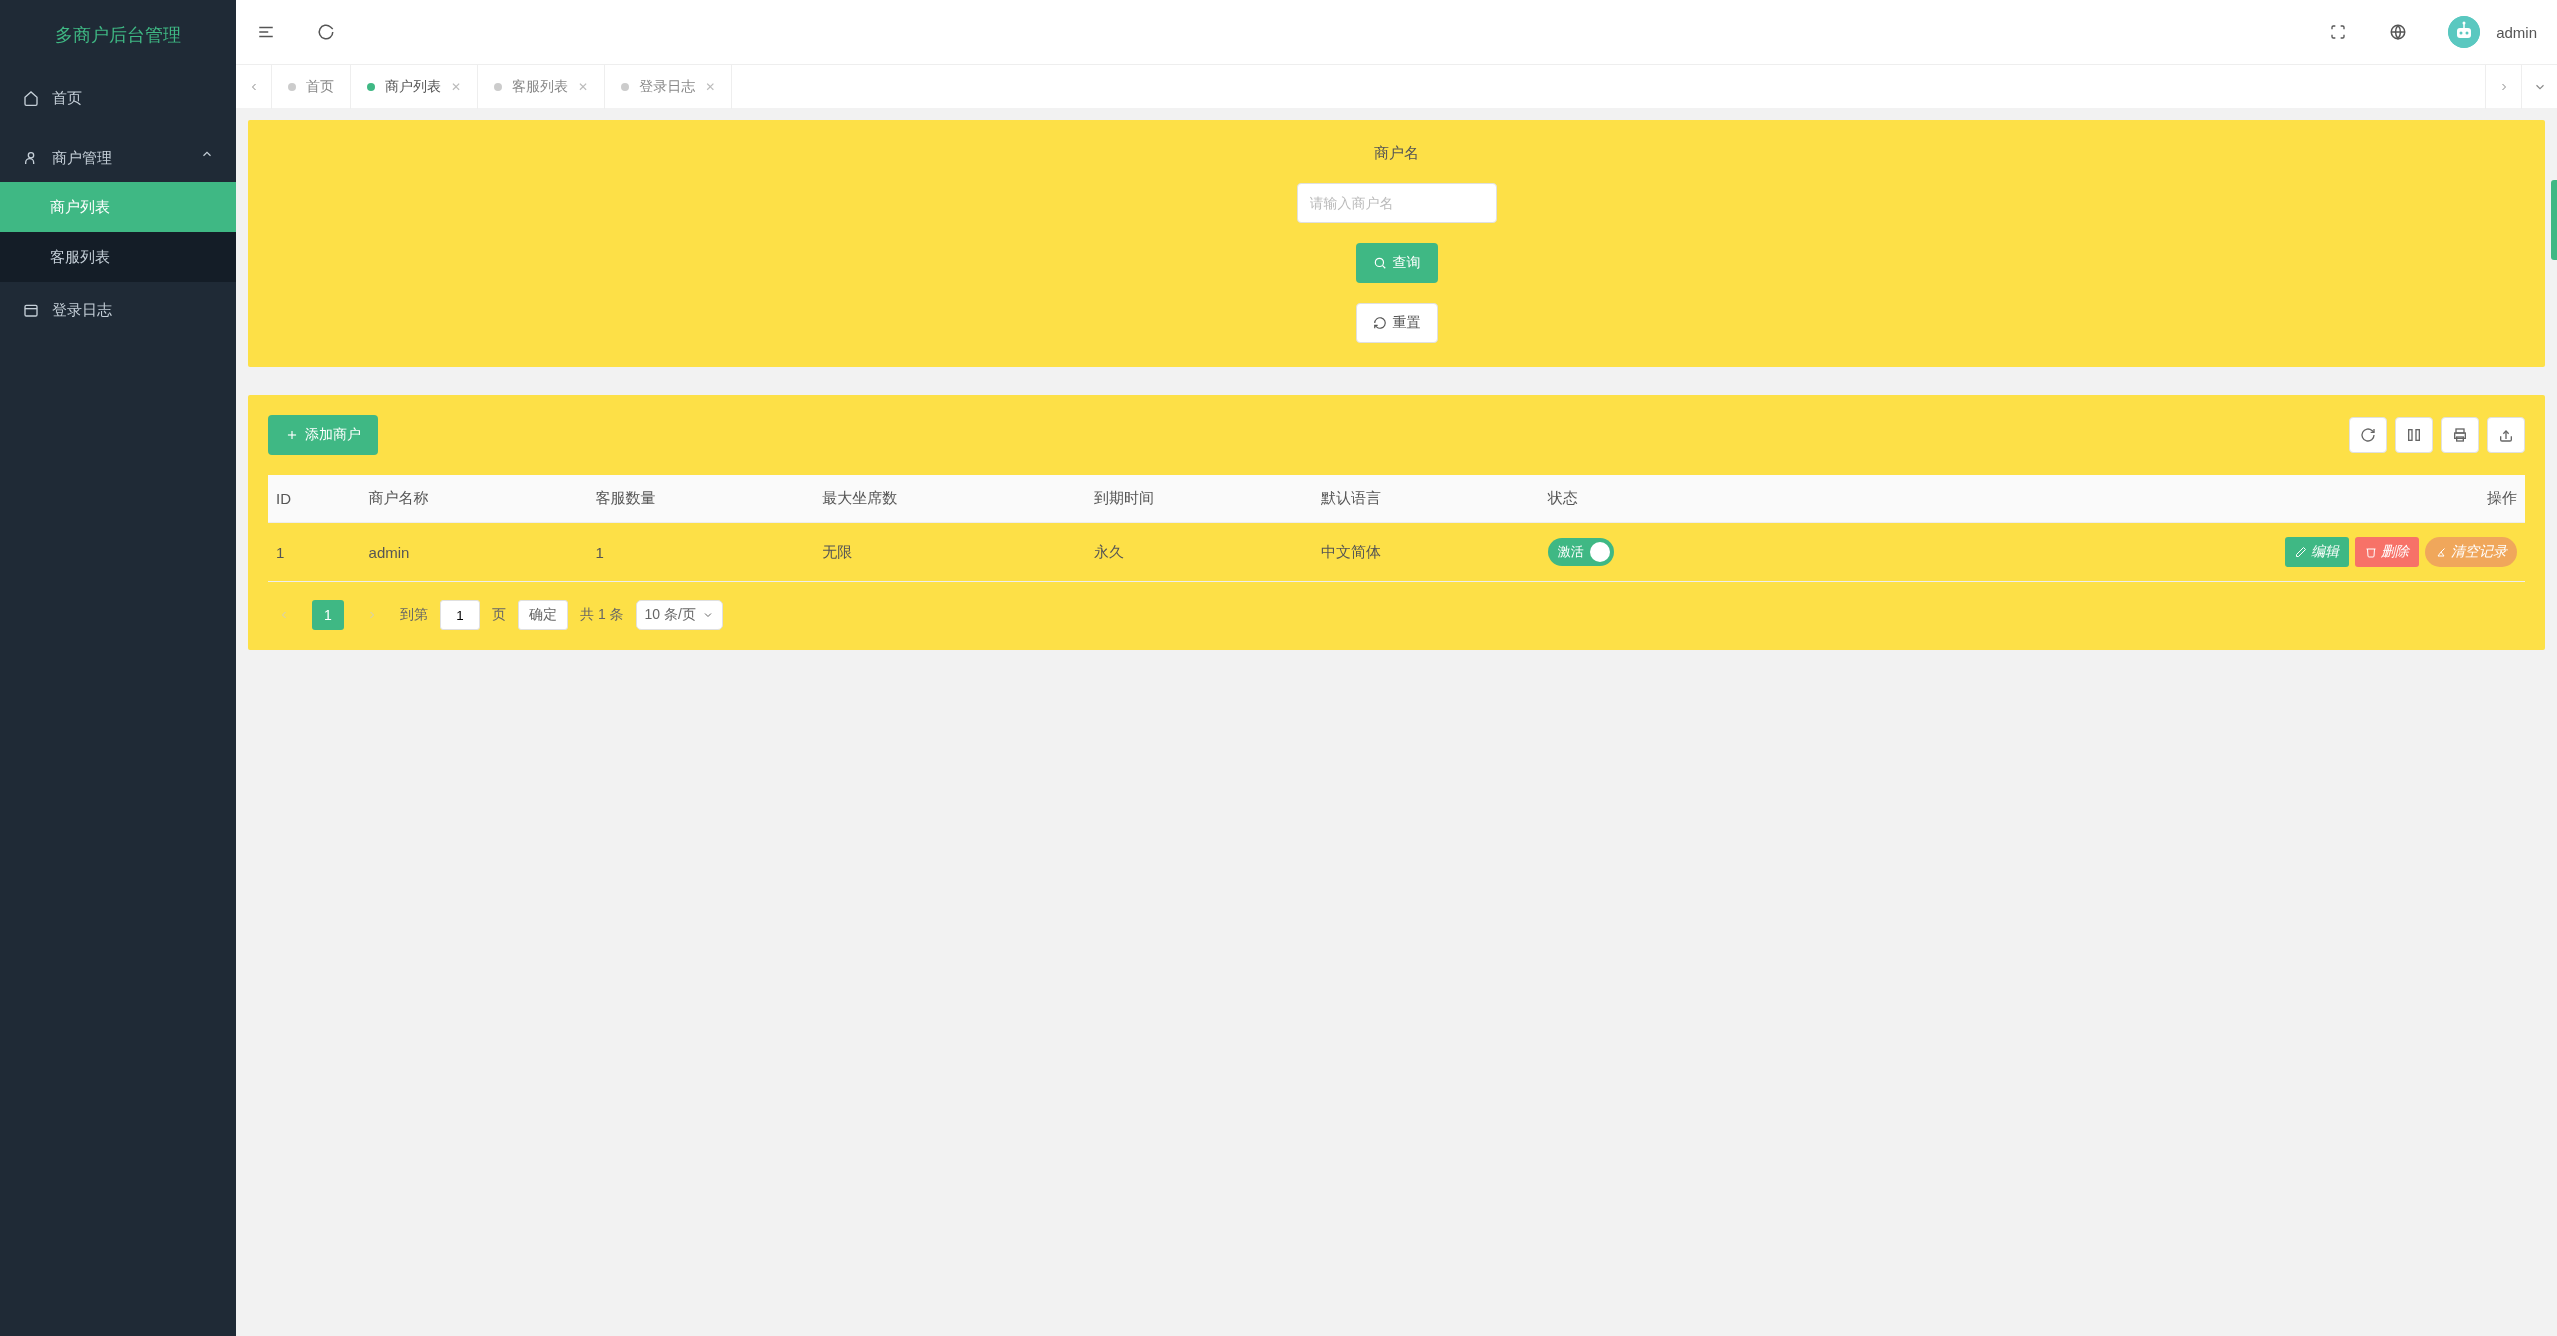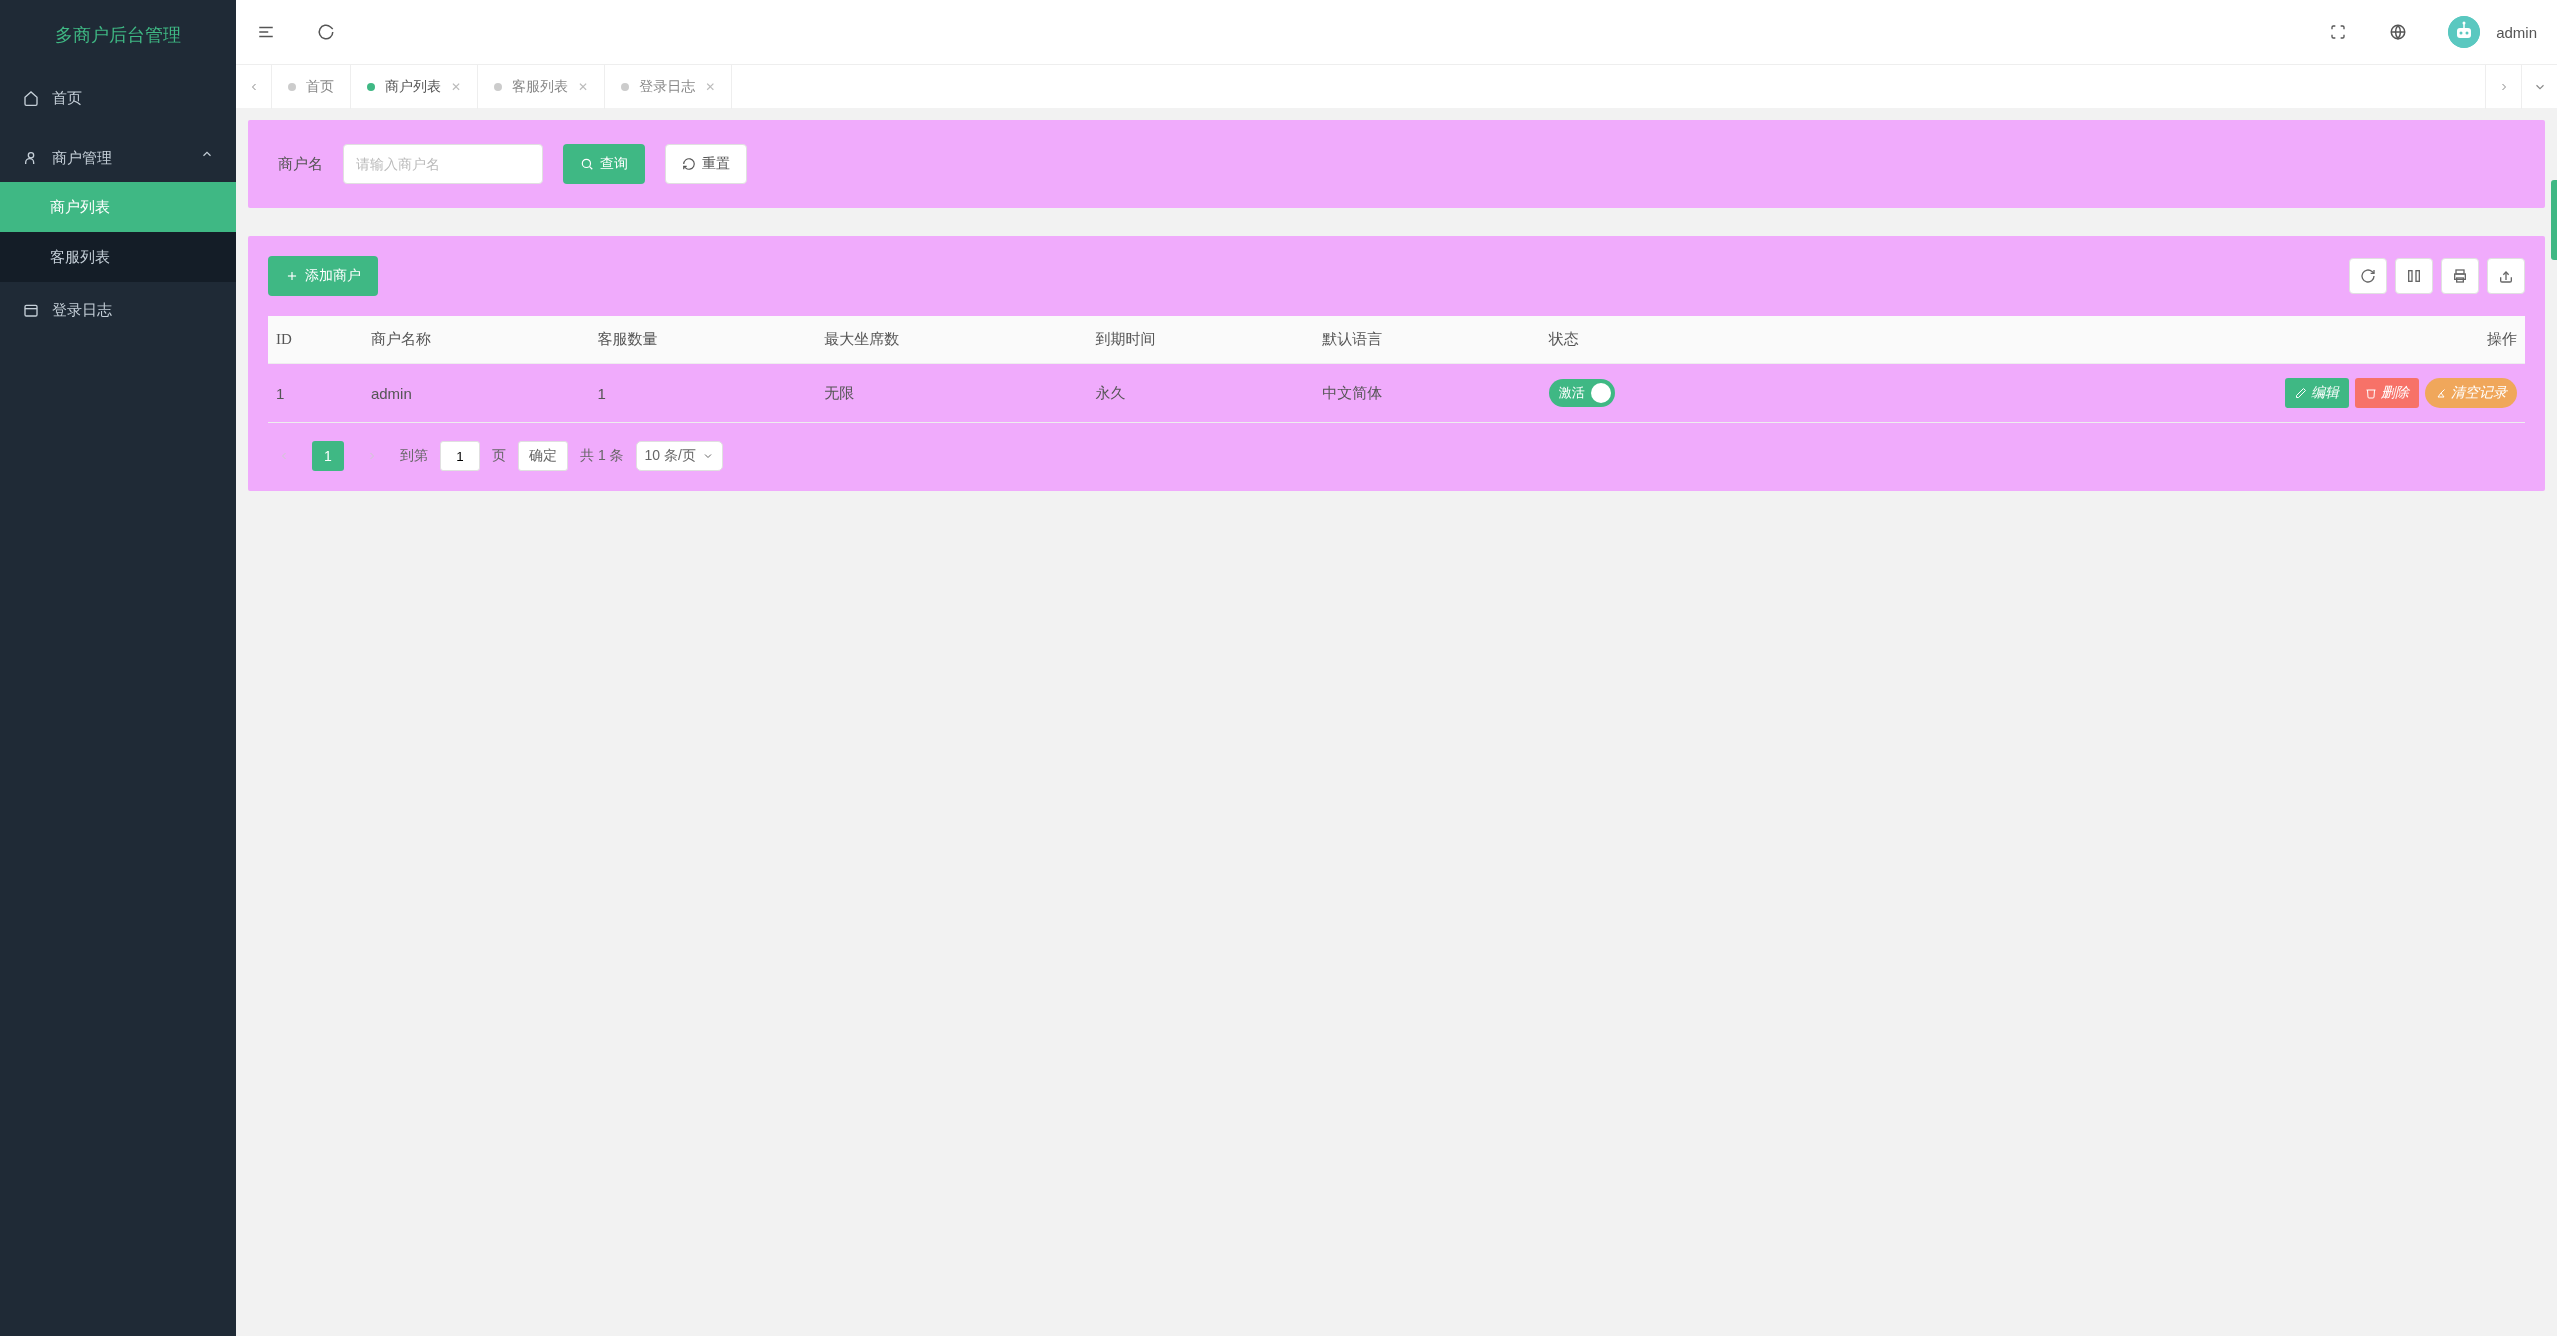--- a/index.html
+++ b/index.html
@@ -36,40 +36,40 @@
     .tabs-left-arrow { border-left: none; border-right: 1px solid #eee; }
     .tabs-list { flex: 1; display: flex; align-items: center; overflow: hidden; }
     .tab { display: flex; align-items: center; padding: 0 16px; height: 44px; border-right: 1px solid #eee; cursor: pointer; color: #888; font-size: 14px; }
     .tab .dot { width: 8px; height: 8px; border-radius: 50%; background: #ccc; margin-right: 10px; }
     .tab.active .dot { background: #3fb884; }
     .tab.active { color: #555; }
     .tab .close { margin-left: 10px; color: #bbb; font-size: 12px; cursor: pointer; }
     
     
     .content { flex: 1; padding: 12px; overflow: auto; display: flex; flex-direction: column; gap: 28px; }
-    .card { background: #f0abfc; border-radius: 2px; }
+    .card { background: #fde047; border-radius: 2px; flex-direction: column; }
     
     
     .filter-card { padding: 24px 30px; display: flex; align-items: center; gap: 20px; }
     .filter-label { font-size: 15px; color: #555; }
     .filter-input { height: 40px; width: 200px; border: 1px solid #e0e0e0; border-radius: 4px; padding: 0 12px; font-size: 14px; }
     .filter-input::placeholder { color: #bbb; }
     .btn { height: 40px; padding: 0 16px; border-radius: 4px; border: 1px solid transparent; display: inline-flex; align-items: center; cursor: pointer; font-size: 14px; gap: 6px; }
     .btn-green { background: #3fb884; color: #fff; }
     .btn-default { background: #fff; border-color: #e0e0e0; color: #555; }
     
     
     .table-card { padding: 20px; }
     .table-toolbar { display: flex; justify-content: space-between; align-items: center; margin-bottom: 20px; }
     .icon-btn-group { display: flex; gap: 8px; }
     .icon-btn { width: 38px; height: 36px; border: 1px solid #e0e0e0; border-radius: 4px; display: flex; align-items: center; justify-content: center; cursor: pointer; color: #666; background: #fff; }
     
     
     table { width: 100%; border-collapse: collapse; }
-    thead th { text-align: left; font-weight: 500; color: #555; padding: 14px 8px; border-bottom: 1px solid #eee; font-size: 15px; background: #fafafa; font-family: Liberation Serif, serif; }
+    thead th { text-align: left; font-weight: 500; color: #555; padding: 14px 8px; border-bottom: 1px solid #eee; font-size: 15px; background: #fafafa; }
     tbody td { padding: 14px 8px; border-bottom: 1px solid #eee; color: #555; font-size: 15px; }
     
     .switch { display: inline-flex; align-items: center; background: #3fb884; border-radius: 16px; height: 28px; padding: 0 4px 0 10px; color: #fff; font-size: 13px; gap: 6px; cursor: pointer; }
     .switch .knob { width: 20px; height: 20px; background: #fff; border-radius: 50%; }
     
     .row-actions { display: flex; gap: 6px; }
     .btn-sm { height: 30px; padding: 0 10px; border-radius: 3px; display: inline-flex; align-items: center; gap: 4px; color: #fff; cursor: pointer; font-size: 14px; border: none; font-style: italic; }
     .btn-edit { background: #3fb884; }
     .btn-del { background: #f77268; }
     .btn-clear { background: #f0a75b; border-radius: 15px; }

